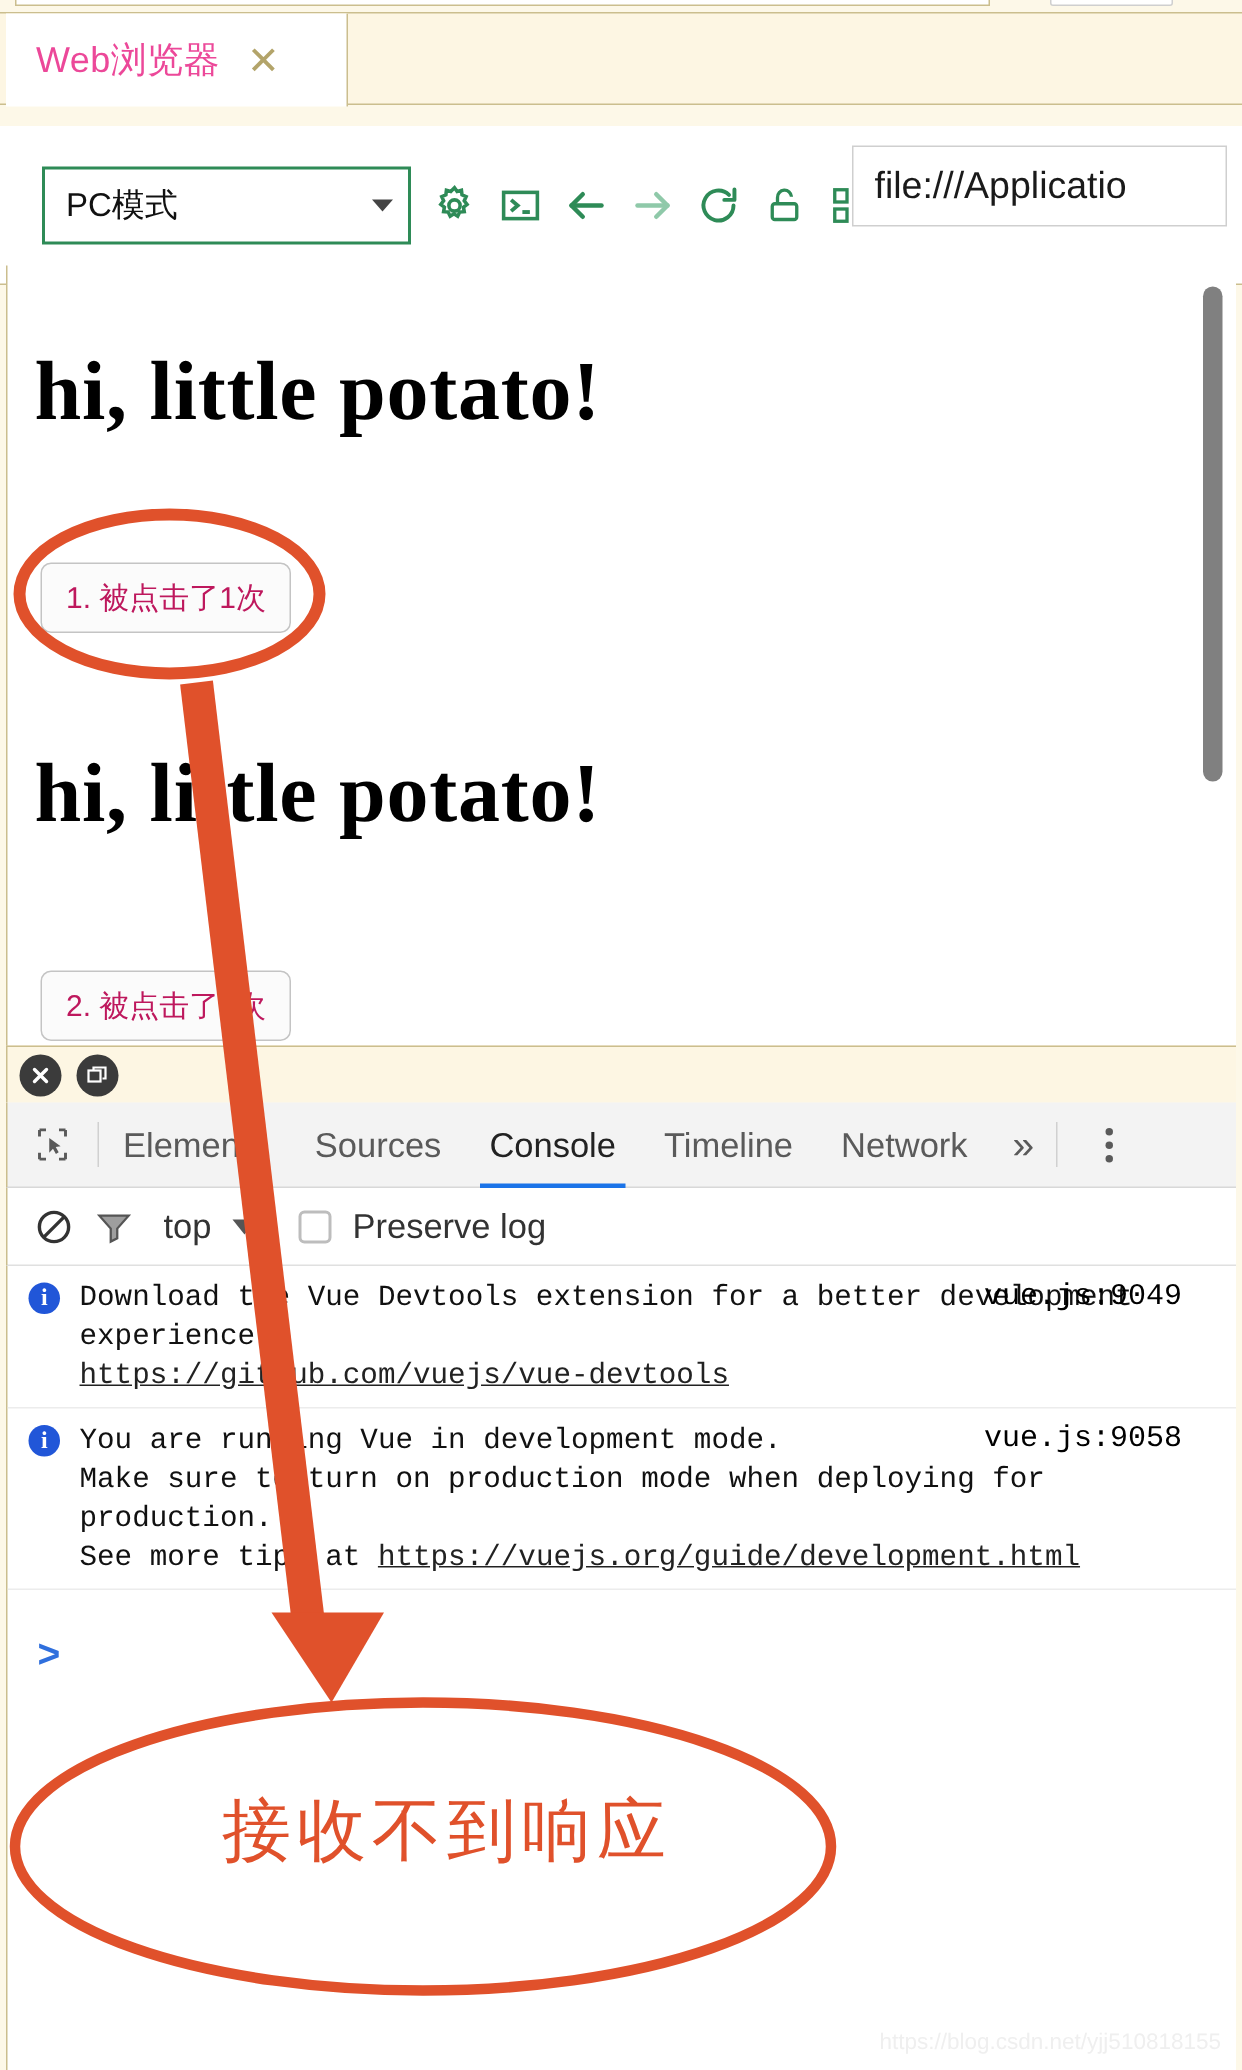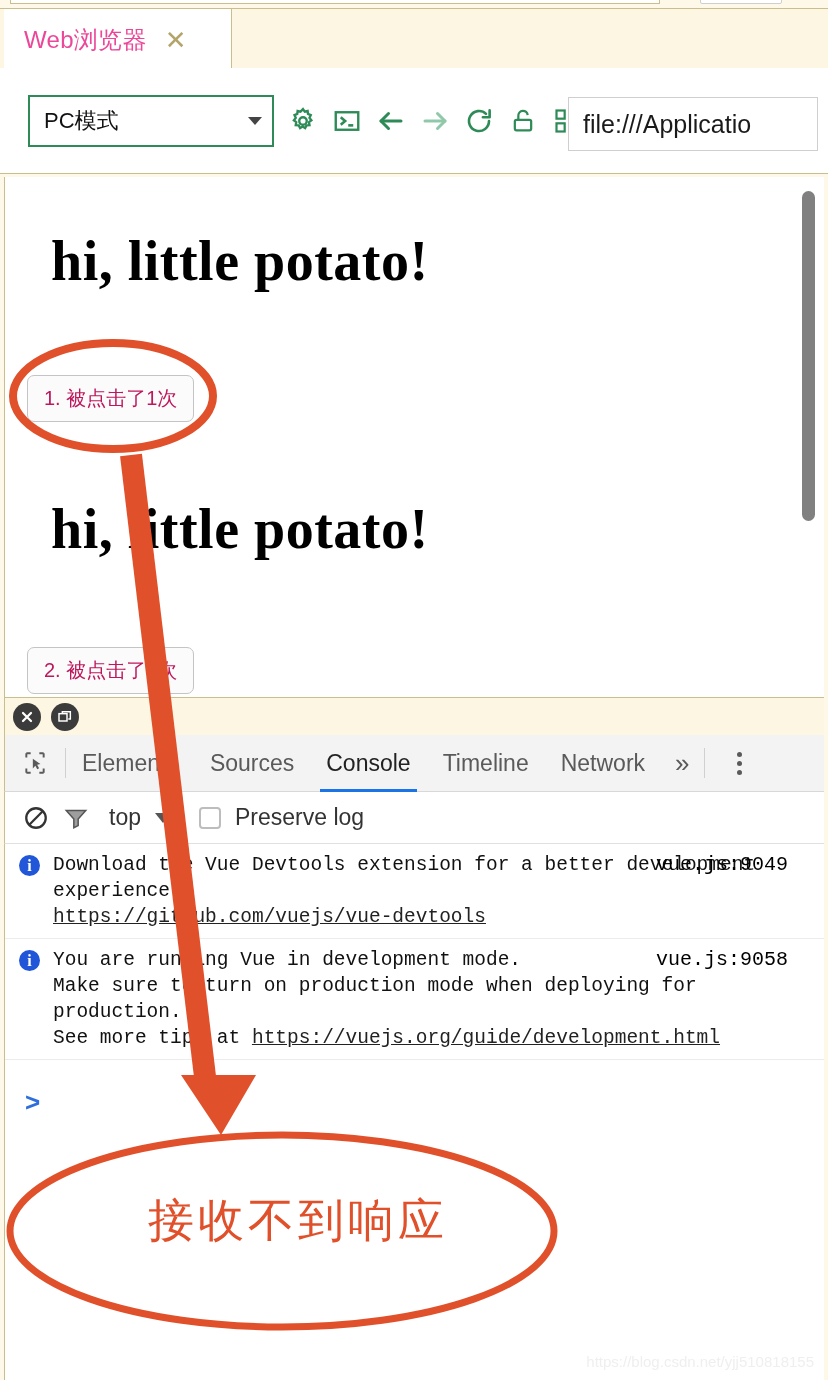--- a/index.html
+++ b/index.html
@@ -41,21 +41,21 @@
     background: #ffffff;
     border-right: 1px solid #cbbe8e;
     display: flex; align-items: center; gap: 18px;
     padding: 0 16px 0 20px;
   }
   .tab-title { font-size: 24px; color: #ec4899; letter-spacing: .3px; white-space: nowrap; }
   .tab-close { font-size: 26px; color: #b3a46a; line-height: 1; cursor: pointer; }
 
   
   .toolbar {
-    position: absolute; left: 0; top: 68px; width: 828px; height: 106px;
+    position: absolute; left: 0; top: 84px; width: 828px; height: 106px;
     background: #ffffff;
     display: flex; align-items: center; padding-left: 28px; gap: 0;
     border-bottom: 1px solid #cbbe8e;
   }
   .mode-select {
     width: 246px; height: 52px;
     border: 2px solid #2e8b57;
     background: #ffffff;
     display: flex; align-items: center; justify-content: space-between;
     padding: 0 10px 0 14px;
@@ -83,21 +83,20 @@
     position: absolute; left: 4px; top: 177px; width: 820px; height: 520px;
     background: #ffffff;
     border-left: 1px solid #cbbe8e;
     overflow: hidden;
   }
   .h1 {
     font-family: "Liberation Serif", serif;
     font-weight: bold;
     font-size: 56px; color: #000;
     letter-spacing: .5px;
-    margin-left: 28px;
   }
   .h1.one { position: absolute; left: 18px; top: 52px; }
   .h1.two { position: absolute; left: 18px; top: 320px; }
 
   .vbtn {
     position: absolute;
     background: #fbfbfb;
     border: 1px solid #c4c4c4;
     border-radius: 7px;
     font-size: 20px; color: #be185d;

